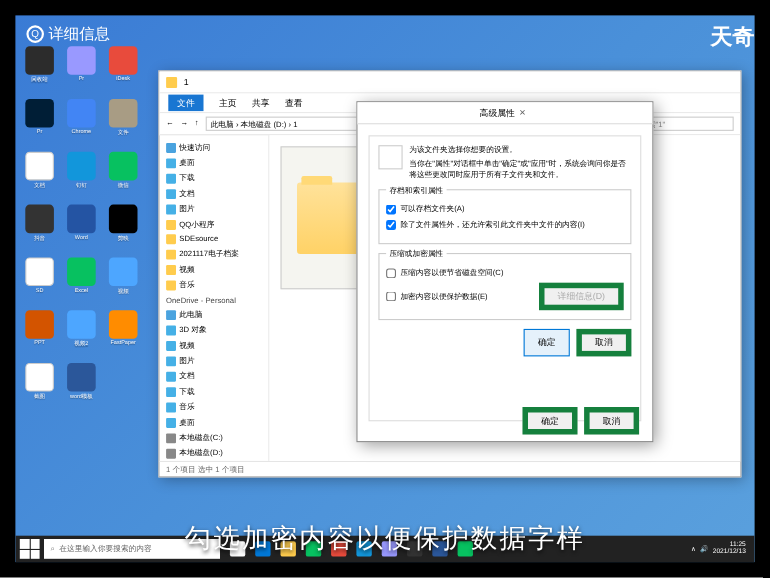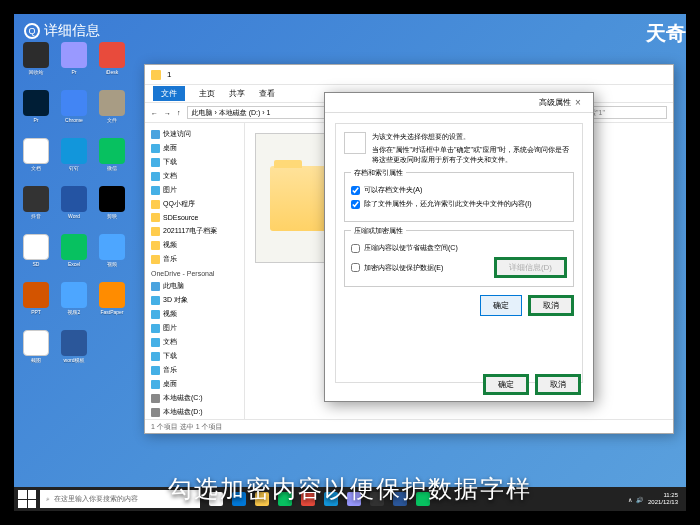--- a/index.html
+++ b/index.html
@@ -25,31 +25,31 @@
 .exp-side{width:100px;border-right:1px solid #e5e5e5;padding:4px 2px;font-size:7px;overflow:hidden}
 .exp-side-item{display:flex;align-items:center;gap:3px;padding:2px 4px;cursor:pointer}
 .exp-side-item .si{width:9px;height:9px;border-radius:1px}
 .exp-side-group{font-size:7px;color:#444;margin:4px 0 2px 4px}
 .exp-content{flex:1;background:#fff;padding:10px;position:relative}
 .folder-big{width:110px;height:130px;background:#f5f5f0;border:1px solid #ccc;display:flex;align-items:center;justify-content:center}
 .folder-icon{width:80px;height:65px;background:linear-gradient(#ffe29a,#ffd266);border-radius:3px;position:relative}
 .folder-icon::before{content:"";position:absolute;top:-6px;left:4px;width:28px;height:8px;background:#ffd977;border-radius:2px 2px 0 0}
 .exp-status{height:14px;border-top:1px solid #e5e5e5;font-size:7px;padding:0 6px;display:flex;align-items:center;color:#666}
 .dialog{position:absolute;left:310px;top:78px;width:270px;height:310px;background:#fff;border:1px solid #888;box-shadow:3px 3px 14px rgba(0,0,0,.4);z-index:10;font-size:8px}
-.dlg-title{height:20px;background:#fff;border-bottom:1px solid #ddd;display:flex;align-items:center;padding:0 8px;justify-content:flex-end}
+.dlg-title{height:20px;background:#fff;border-bottom:1px solid #ddd;display:flex;align-items:center;padding:0 8px;justify-content:center}
 .dlg-close{width:14px;height:14px;display:flex;align-items:center;justify-content:center;font-size:10px;color:#666}
 .dlg-inner{margin:10px;border:1px solid #ddd;height:260px;padding:8px}
 .dlg-row{display:flex;gap:6px;margin-bottom:8px;font-size:7px;line-height:1.4}
 .dlg-row .icn{width:22px;height:22px;border:1px solid #ccc;flex-shrink:0}
 .dlg-group{border:1px solid #ccc;padding:8px 6px;margin-bottom:8px;position:relative;font-size:7px}
 .dlg-group-title{position:absolute;top:-5px;left:6px;background:#fff;padding:0 3px;font-size:7px}
 .dlg-check{display:flex;align-items:center;gap:4px;margin:4px 0;font-size:7px}
 .dlg-check input{width:9px;height:9px}
 .dlg-btns{display:flex;gap:6px;justify-content:flex-end;margin-top:4px}
-.dlg-btn{border:3px solid #15803d;padding:2px 12px;font-size:8px;background:#f0f0f0;cursor:pointer}
+.dlg-btn{border:5px solid #15803d;padding:2px 12px;font-size:8px;background:#f0f0f0;cursor:pointer}
 .dlg-btn.primary{border:1px solid #0078d7;background:#e5f1fb}
 .dlg-btn.disabled{color:#aaa}
 .dlg-outer-btns{position:absolute;bottom:6px;right:12px;display:flex;gap:6px}
 .taskbar{position:absolute;bottom:0;left:0;right:0;height:24px;background:#222;display:flex;align-items:center;padding:0 4px;z-index:50}
 .tb-start{width:18px;height:18px;display:grid;grid-template-columns:1fr 1fr;grid-template-rows:1fr 1fr;gap:1px;margin-right:4px}
 .tb-start span{background:#fff}
 .tb-search{width:160px;height:18px;background:#fff;display:flex;align-items:center;padding:0 6px;font-size:7px;color:#666;gap:4px}
 .tb-icons{display:flex;gap:3px;margin-left:6px}
 .tb-icon{width:20px;height:18px;display:flex;align-items:center;justify-content:center}
 .tb-icon span{width:14px;height:14px;border-radius:2px}

